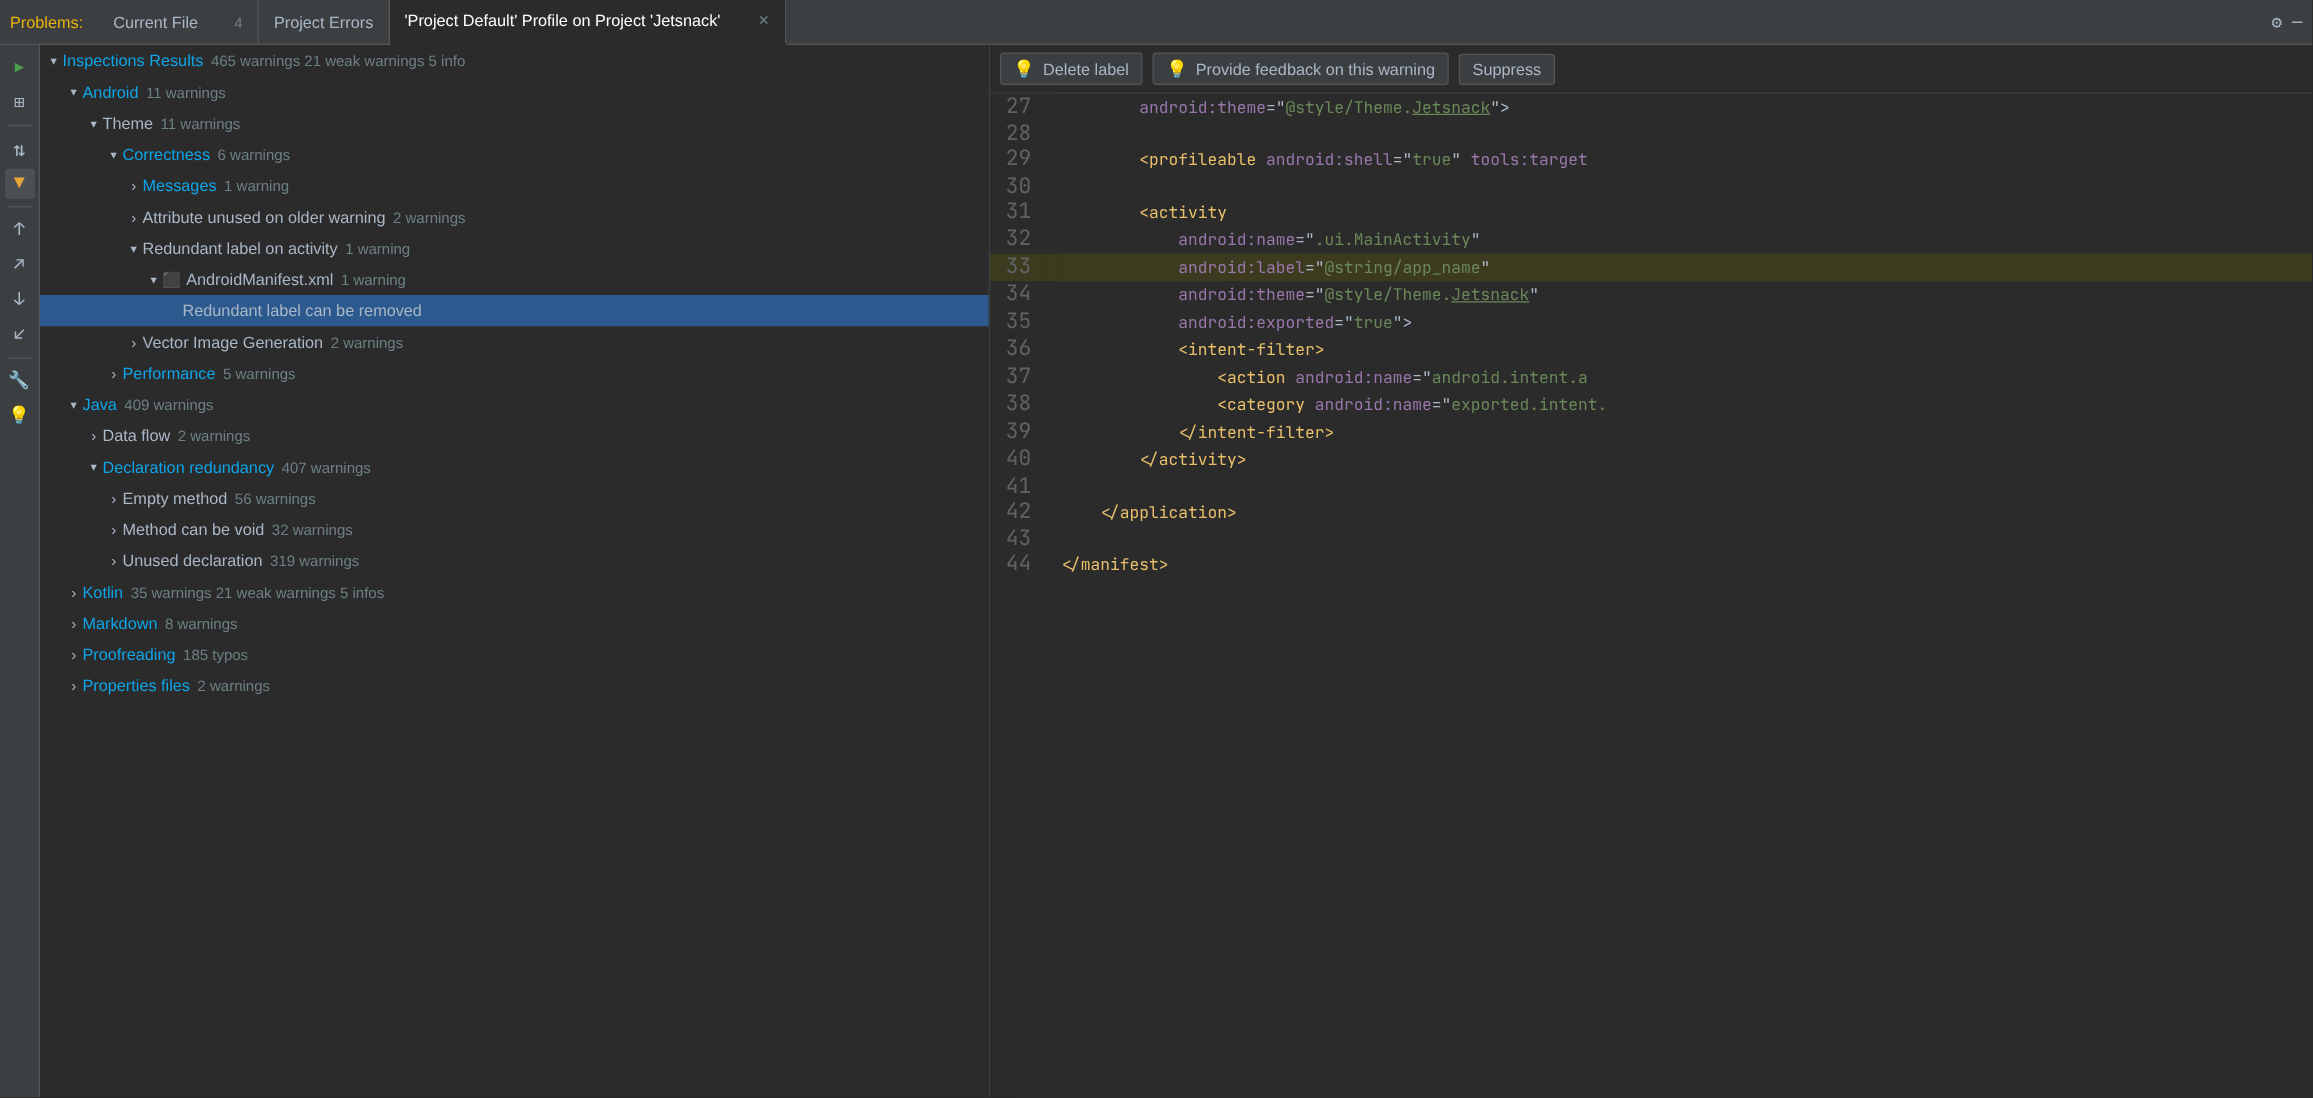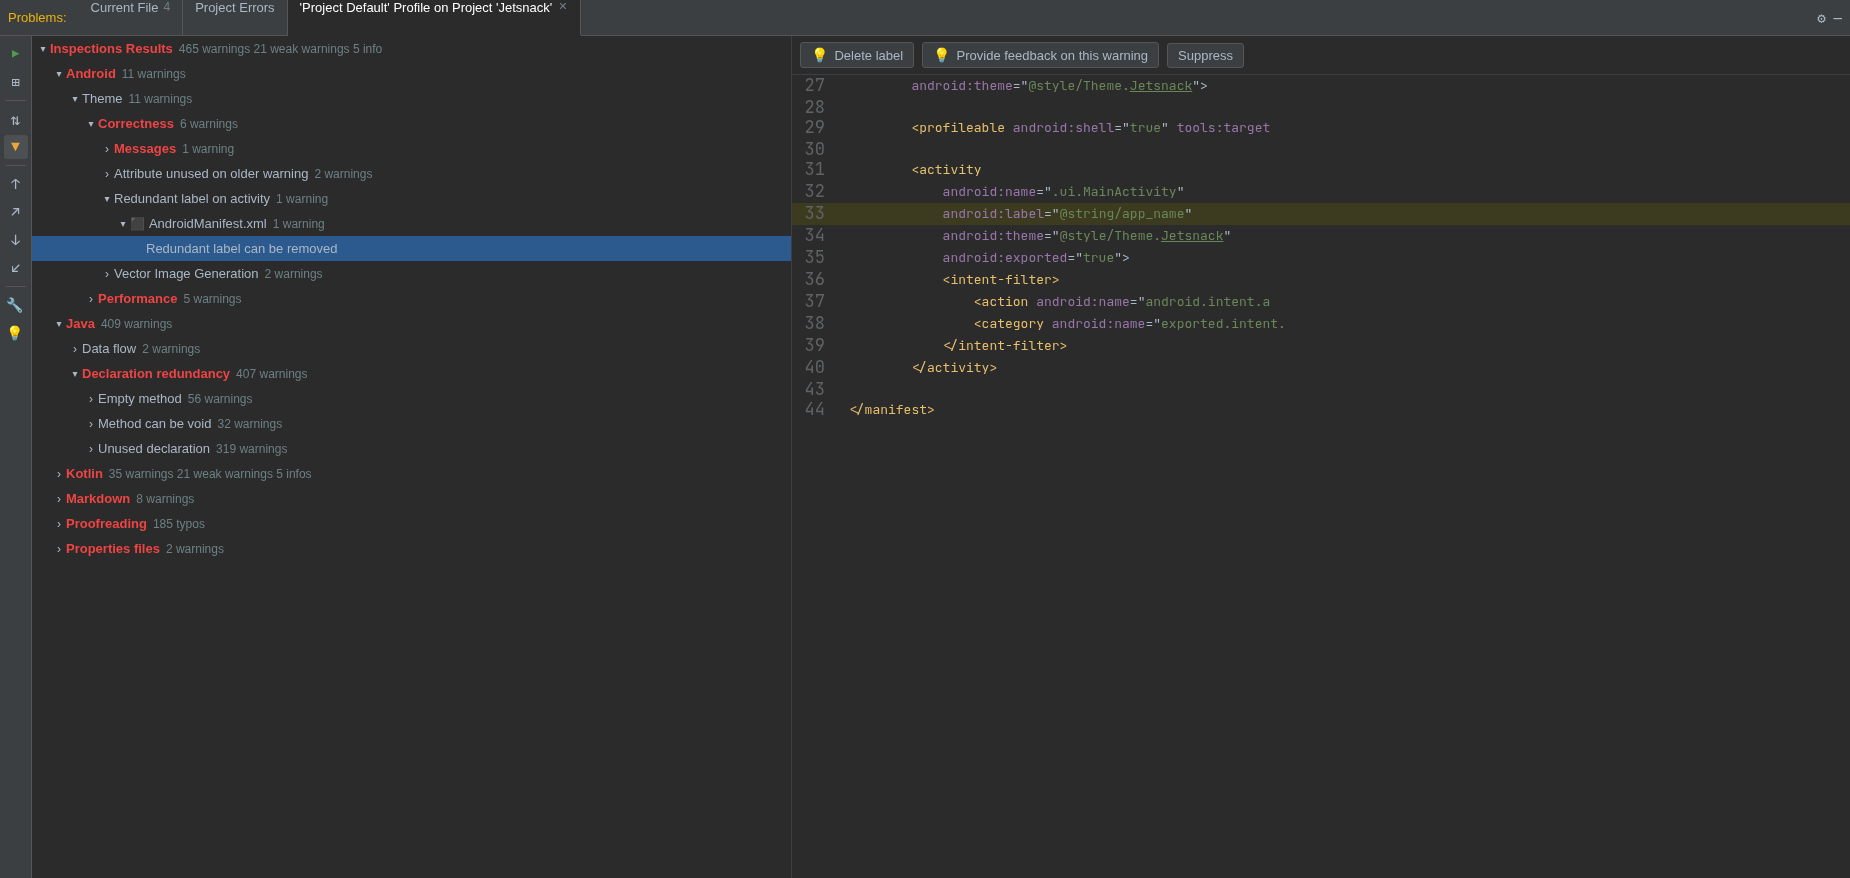--- a/index.html
+++ b/index.html
@@ -26,27 +26,29 @@
       flex-shrink: 0;
     }
     .tab-label-static {
       color: #eab308;
       font-size: 13px;
       margin-right: 12px;
       font-family: sans-serif;
     }
     .tab {
       display: flex;
+      align-items: center;
       padding: 0 12px;
       height: 36px;
       cursor: pointer;
       color: #a9b7c6;
       font-size: 13px;
       font-family: sans-serif;
       border-right: 1px solid #555;
+      gap: 24px;
     }
     .tab .badge {
       margin-left: 5px;
       color: #6d8086;
       font-size: 12px;
     }
     .tab.active {
       background: #2b2b2b;
       color: #ffffff;
       border-bottom: 2px solid #2b2b2b;
@@ -141,21 +143,21 @@
     .arrow-placeholder { width: 14px; display: inline-block; flex-shrink: 0; }
     .item-icon {
       margin-right: 4px;
       font-size: 12px;
       flex-shrink: 0;
     }
     .item-name {
       font-weight: normal;
       color: #a9b7c6;
     }
-    .item-name.bold { font-weight: bold; color: #ef4444; }
+    .item-name.bold { font-weight: normal; color: #0ea5e9; }
     .item-count {
       margin-left: 6px;
       color: #6d8086;
       font-size: 12px;
     }
 
     
     .code-panel {
       flex: 1;
       background: #2b2b2b;
@@ -619,21 +621,31 @@
         <div class="line-gutter"></div>
         <div class="line-content"><span class="text-white">            </span><span class="tag">&lt;/intent-filter&gt;</span></div>
       </div>
 
       <div class="code-line">
         <div class="line-number">40</div>
         <div class="line-gutter"></div>
         <div class="line-content"><span class="text-white">        </span><span class="tag">&lt;/activity&gt;</span></div>
       </div>
 
-
+      <div class="code-line">
+        <div class="line-number">41</div>
+        <div class="line-gutter"></div>
+        <div class="line-content"></div>
+      </div>
+
+      <div class="code-line">
+        <div class="line-number">42</div>
+        <div class="line-gutter"></div>
+        <div class="line-content"><span class="text-white">    </span><span class="tag">&lt;/application&gt;</span></div>
+      </div>
 
       <div class="code-line">
         <div class="line-number">43</div>
         <div class="line-gutter"></div>
         <div class="line-content"></div>
       </div>
 
       <div class="code-line">
         <div class="line-number">44</div>
         <div class="line-gutter"></div>

